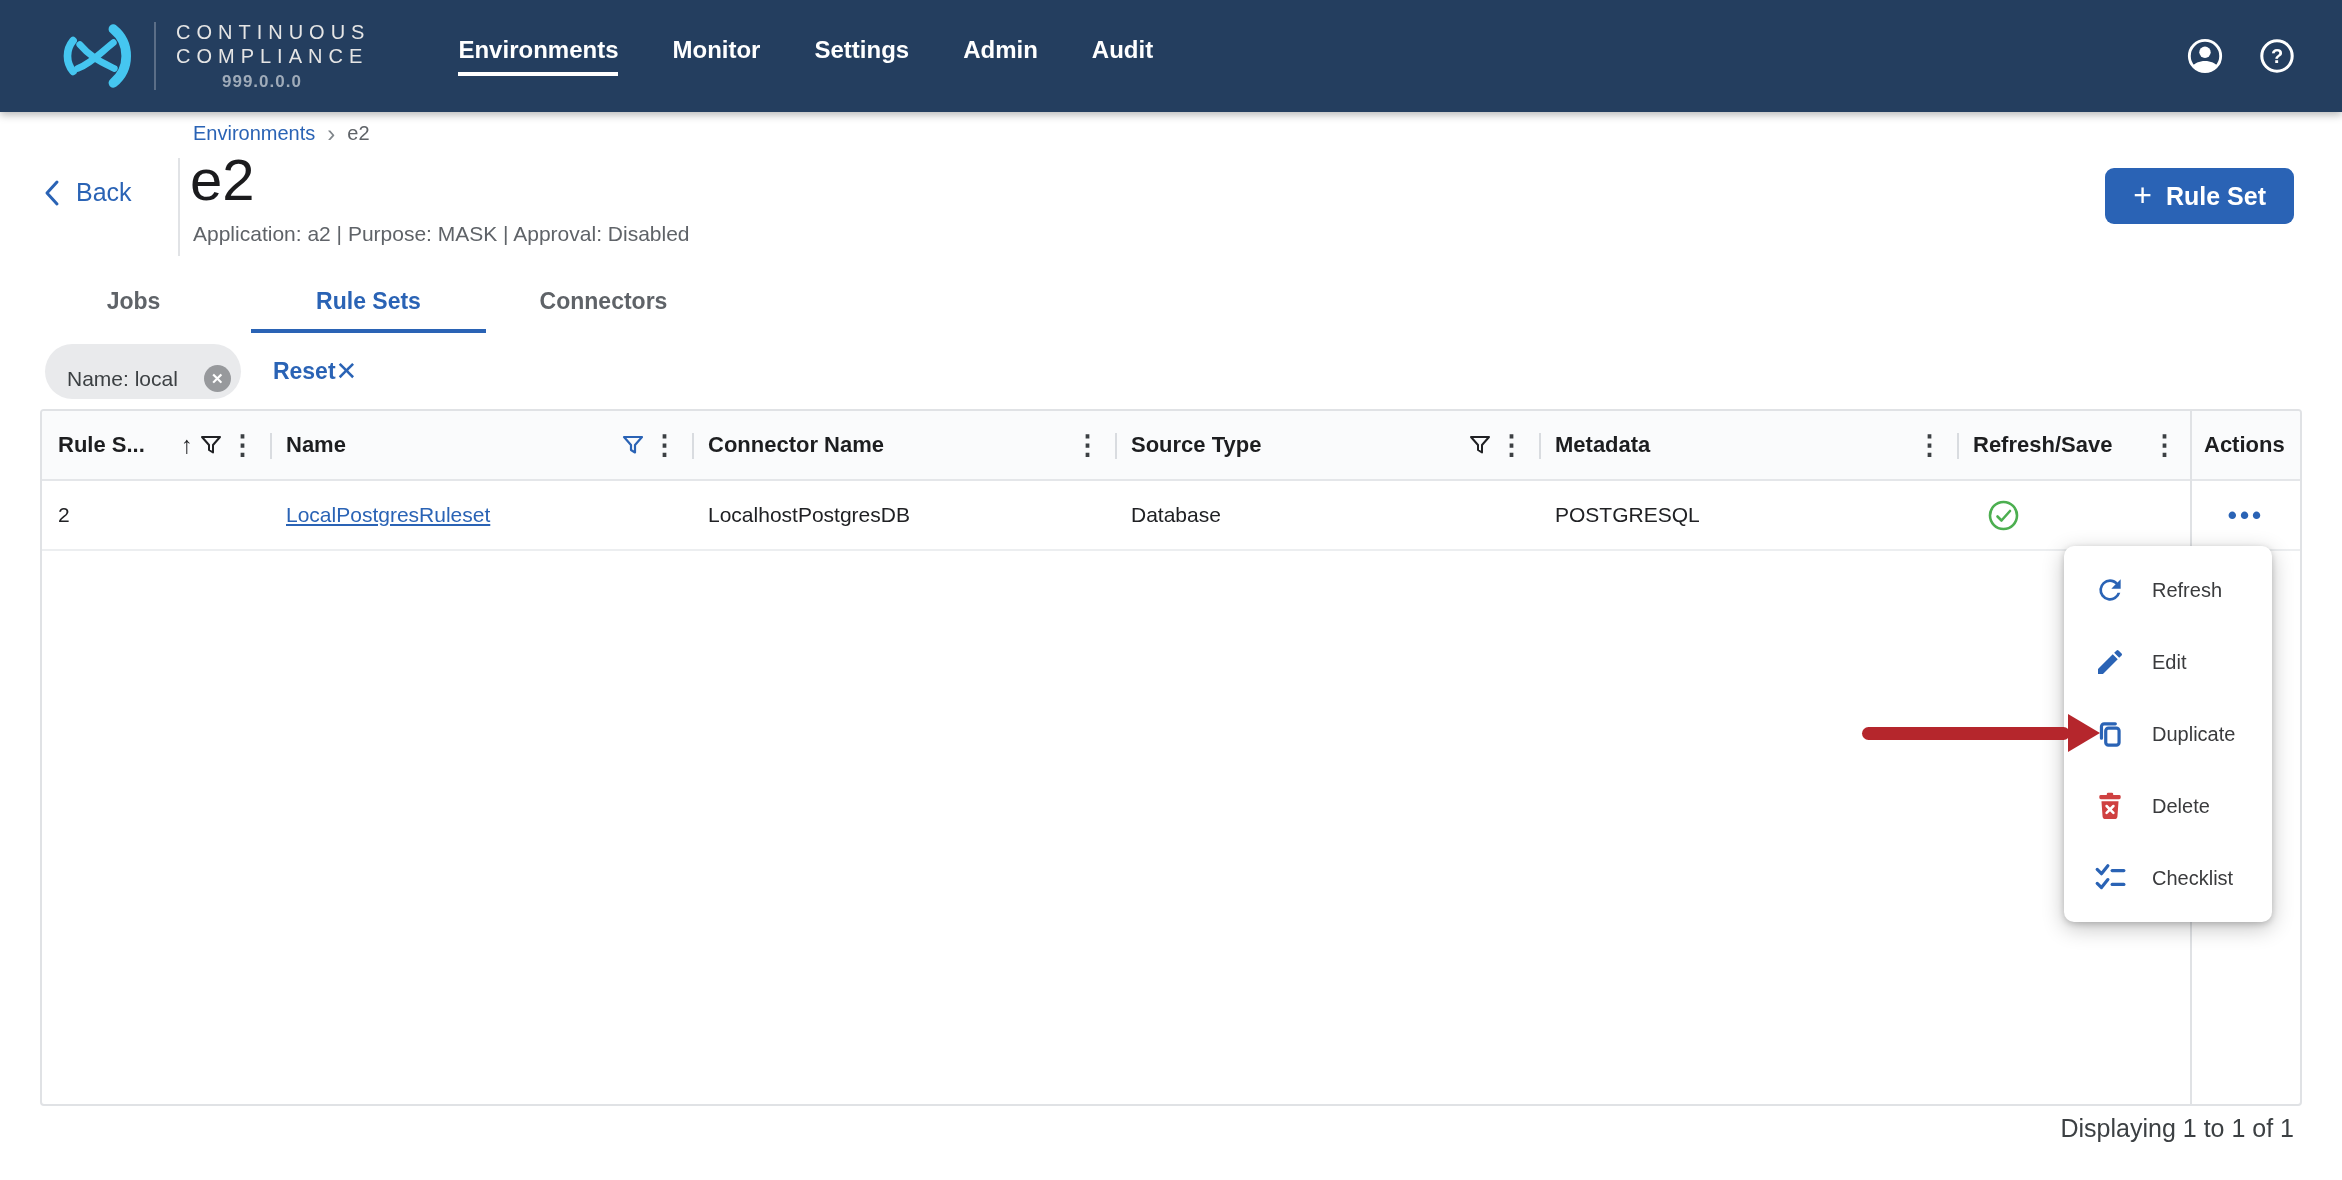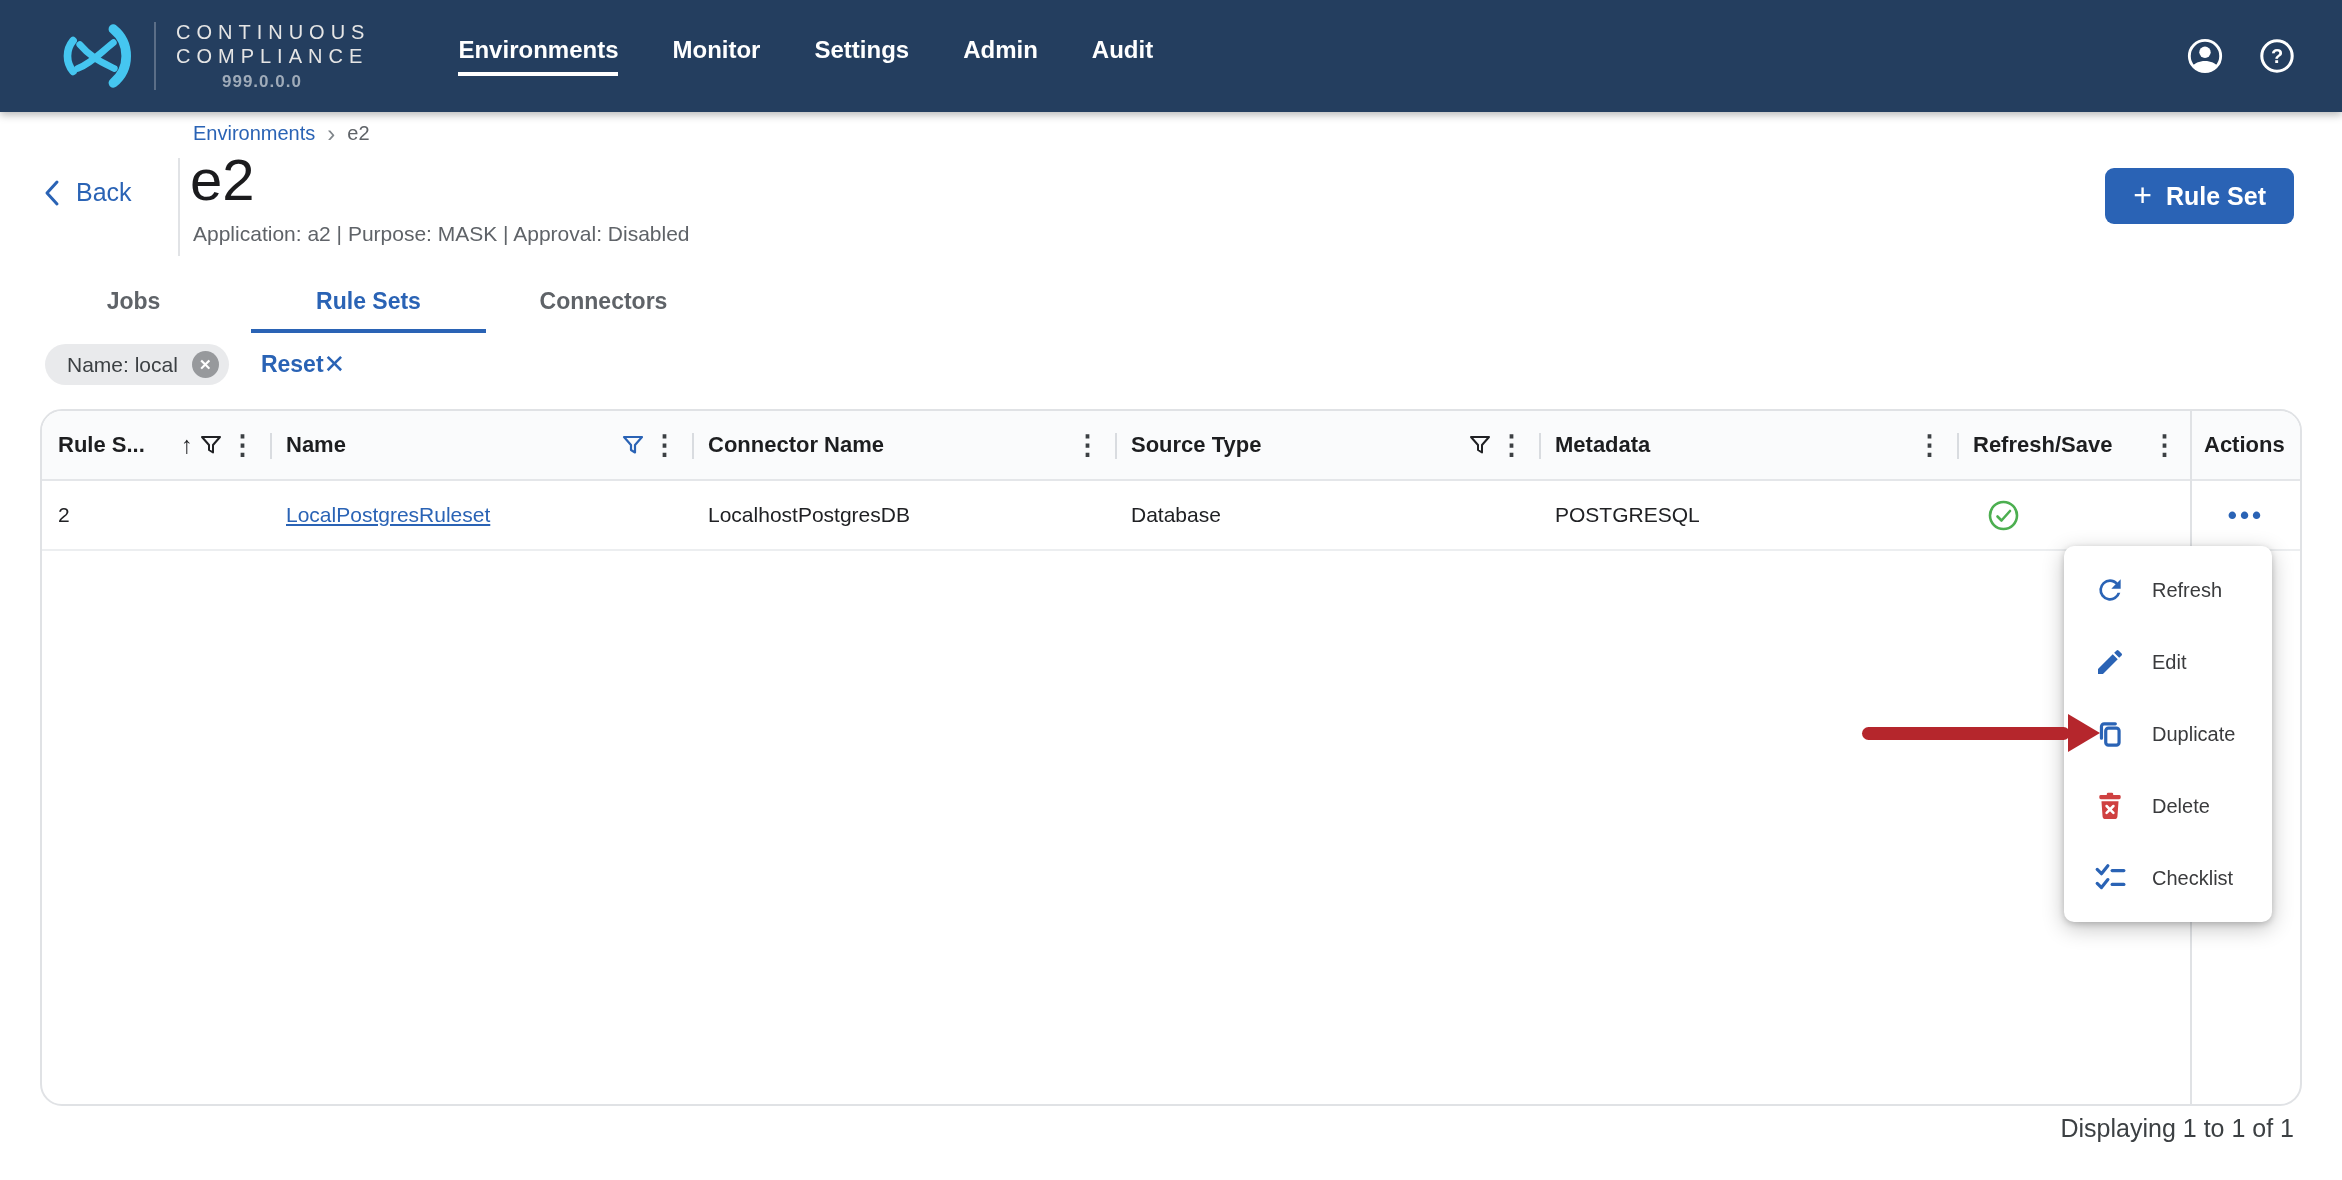--- a/index.html
+++ b/index.html
@@ -58,35 +58,35 @@
   .tabs { position:absolute; left:16px; top:280px; display:flex; }
   .tab {
     width:235px; text-align:center; font-size:23px; font-weight:700; color:#5f6368;
     padding:8px 0 14px; border-bottom:4px solid transparent; cursor:pointer;
   }
   .tab.active { color:var(--accent,#2a63b5); border-bottom-color:var(--accent,#2a63b5); }
 
   
   .filter-row { position:absolute; left:45px; top:344px; display:flex; align-items:center; gap:32px; }
   .chip {
-    display:flex; align-items:center; gap:14px; background:#e9eaec; border-radius:999px;
-    padding:7px 10px 7px 22px; font-size:21px; color:#3c4043; cursor:default;
+    display:flex; align-items:center; gap:26px; background:#e9eaec; border-radius:999px;
+    padding:21px 10px 7px 22px; font-size:21px; color:#3c4043; cursor:default;
   }
   .chip-close {
     width:27px; height:27px; border-radius:50%; background:#97999c; color:#fff;
     font-size:15px; font-weight:700; display:flex; align-items:center; justify-content:center; cursor:pointer;
   }
   .reset { display:flex; align-items:center; cursor:pointer; }
   .reset-label { color:var(--accent,#2a63b5); font-size:23px; font-weight:700; }
   .reset-x { color:var(--accent,#2a63b5); font-size:26px; font-weight:500; }
 
   
   .table-card {
     position:absolute; left:40px; top:409px; width:2262px; height:697px;
-    border:2px solid #e0e2e5; border-radius:22px; background:#fff; overflow:hidden;
+    border:2px solid #e0e2e5; border-radius:4px; background:#fff; overflow:hidden;
   }
   .actions-vline { position:absolute; left:2148px; top:0; bottom:0; width:2px; background:#e0e2e5; }
   .thead { display:flex; height:70px; background:#fafbfc; border-bottom:2px solid #e4e6e9; }
   .trow  { display:flex; height:70px; border-bottom:2px solid #eceef0; background:#fff; }
   .cell { display:flex; align-items:center; padding-left:16px; font-size:21px; color:#202124; position:relative; }
   .hcell { font-weight:700; font-size:22px; color:#1d1e20; }
   .hcell .label { white-space:nowrap; }
   .hicons { margin-left:auto; display:flex; align-items:center; gap:6px; padding-right:14px; }
   .hcell:not(.c1)::before {
     content:""; position:absolute; left:0; top:22px; width:2px; height:26px; background:#d9dce0;

